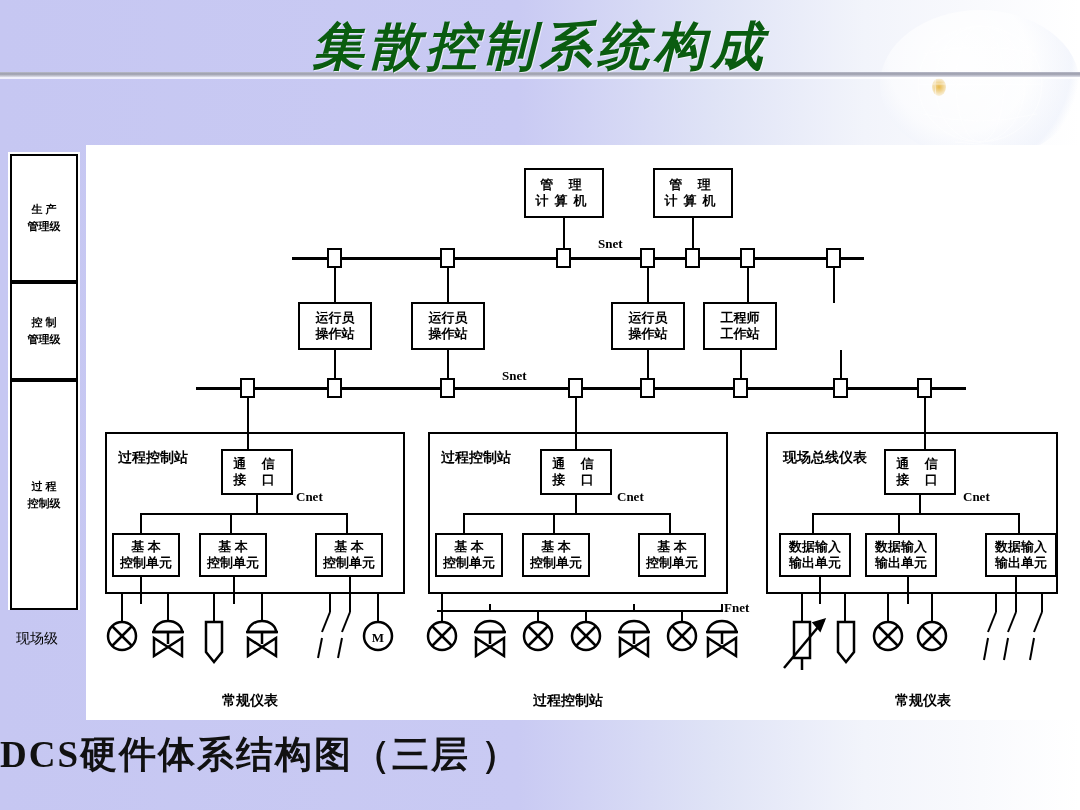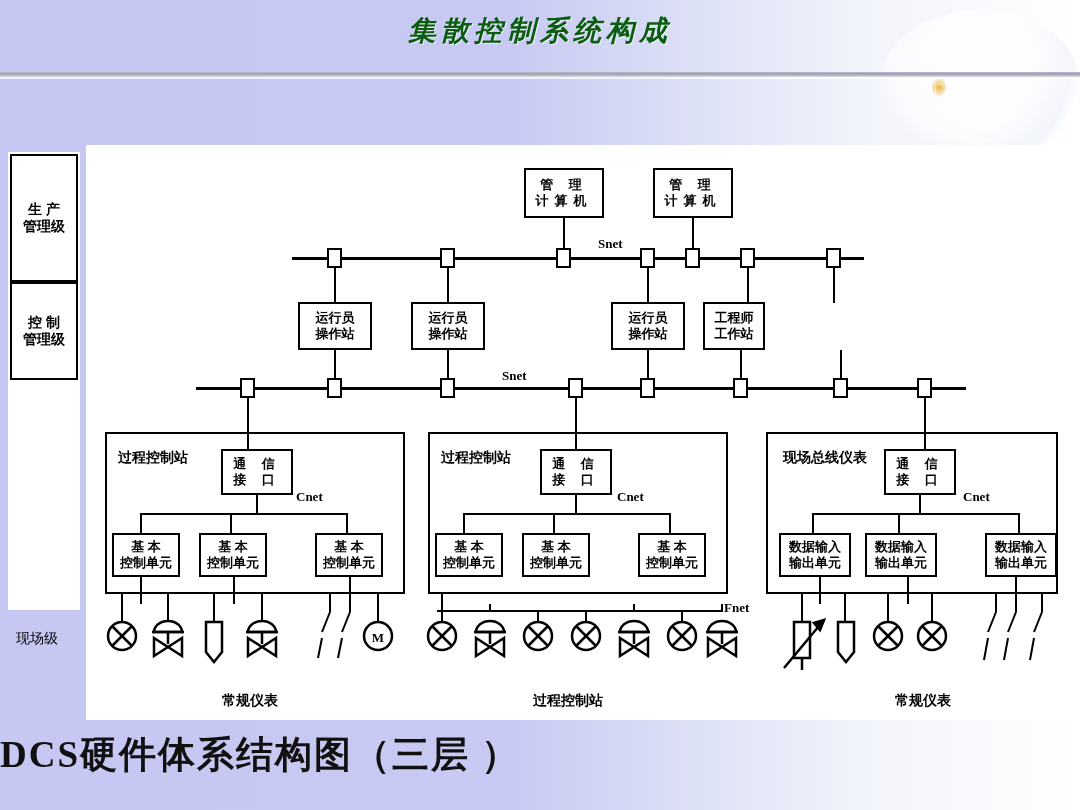--- a/index.html
+++ b/index.html
@@ -18,38 +18,38 @@
     pointer-events:none;}
   #globe:after{content:"";position:absolute;left:52px;top:68px;width:14px;height:18px;border-radius:50%;
     background:radial-gradient(circle,#e8b94a 0%,rgba(232,185,74,.35) 60%,rgba(232,185,74,0) 100%);}
   #globe-mesh{position:absolute;left:895px;top:22px;width:170px;height:130px;pointer-events:none;opacity:.5;}
   #rule{position:absolute;left:0;top:72px;width:1080px;height:5px;
     background:linear-gradient(to bottom,#b9bbc9 0%,#9a9cab 40%,#dfe0ea 100%);}
   #rule2{position:absolute;left:0;top:77px;width:1080px;height:2px;background:rgba(255,255,255,.75);}
 
   #title{position:absolute;left:0;top:12px;width:1080px;text-align:center;
     font-family:"Liberation Serif","DejaVu Serif",serif;
-    font-size:28px;font-weight:bold;font-style:italic;color:#0a5c10;letter-spacing:5px;
+    font-size:52px;font-weight:bold;font-style:italic;color:#0a5c10;letter-spacing:5px;
     text-shadow:1px 1px 0 rgba(255,255,255,.6);}
 
   #caption{position:absolute;left:0;top:730px;width:1080px;text-align:left;
     font-family:"Liberation Serif","DejaVu Serif",serif;
     font-size:37px;font-weight:bold;color:#111;letter-spacing:2px;}
 
   
   #canvas{position:absolute;left:86px;top:145px;width:994px;height:575px;background:#fff;}
   #leftrail{position:absolute;left:8px;top:152px;width:72px;height:458px;background:#fff;}
 
   .bx{position:absolute;border:2px solid #000;background:#fff;box-sizing:border-box;
     display:flex;flex-direction:column;align-items:center;justify-content:center;
     font-size:13px;line-height:16px;font-weight:bold;color:#000;text-align:center;}
   .bx span{display:block;white-space:nowrap;}
   .rail{position:absolute;border:2px solid #000;background:#fff;box-sizing:border-box;
     display:flex;flex-direction:column;align-items:center;justify-content:center;
-    font-size:14px;line-height:17px;font-weight:bold;color:#000;text-align:center;}
+    font-size:11px;line-height:17px;font-weight:bold;color:#000;text-align:center;}
   .wide span{letter-spacing:6px;}
   .ln{position:absolute;background:#000;}
   .h{height:2px;}
   .v{width:2px;}
   .bus{position:absolute;height:3px;background:#000;}
   .node{position:absolute;width:15px;height:20px;border:2px solid #000;background:#fff;box-sizing:border-box;}
   .lblcn{position:absolute;font-size:13px;font-weight:normal;color:#000;white-space:nowrap;}
   .netlbl{position:absolute;font-family:"Liberation Serif","DejaVu Serif",serif;
     font-size:13px;font-weight:bold;color:#000;white-space:nowrap;}
   .grouplbl{position:absolute;font-size:14px;font-weight:bold;color:#000;white-space:nowrap;text-align:center;}
@@ -81,20 +81,24 @@
   <div id="canvas"></div>
 
   <div class="rail" style="left:10px;top:154px;width:68px;height:128px;">
     <span>生 产</span>
     <span>管理级</span>
   </div>
   <div class="rail" style="left:10px;top:282px;width:68px;height:98px;">
     <span>控 制</span>
     <span>管理级</span>
   </div>
+  <div class="rail" style="left:10px;top:380px;width:68px;height:230px;">
+    <span>过 程</span>
+    <span>控制级</span>
+  </div>
   <div class="lblcn" style="left:16px;top:630px;font-size:14px;">现场级</div>
 
   <div class="bx wide" style="left:524px;top:168px;width:80px;height:50px;">
     <span>管  理</span>
     <span>计算机</span>
   </div>
   <div class="bx wide" style="left:653px;top:168px;width:80px;height:50px;">
     <span>管  理</span>
     <span>计算机</span>
   </div>
@@ -122,21 +126,21 @@
     <span>操作站</span>
   </div>
   <div class="bx" style="left:411px;top:302px;width:74px;height:48px;">
     <span>运行员</span>
     <span>操作站</span>
   </div>
   <div class="bx" style="left:611px;top:302px;width:74px;height:48px;">
     <span>运行员</span>
     <span>操作站</span>
   </div>
-  <div class="bx" style="left:703px;top:302px;width:62px;height:48px;">
+  <div class="bx" style="left:703px;top:302px;width:74px;height:48px;">
     <span>工程师</span>
     <span>工作站</span>
   </div>
 
   <div class="ln v" style="left:334px;top:350px;height:38px;"></div>
   <div class="ln v" style="left:447px;top:350px;height:38px;"></div>
   <div class="ln v" style="left:647px;top:350px;height:38px;"></div>
   <div class="ln v" style="left:740px;top:350px;height:38px;"></div>
   <div class="ln v" style="left:840px;top:350px;height:38px;"></div>
 

